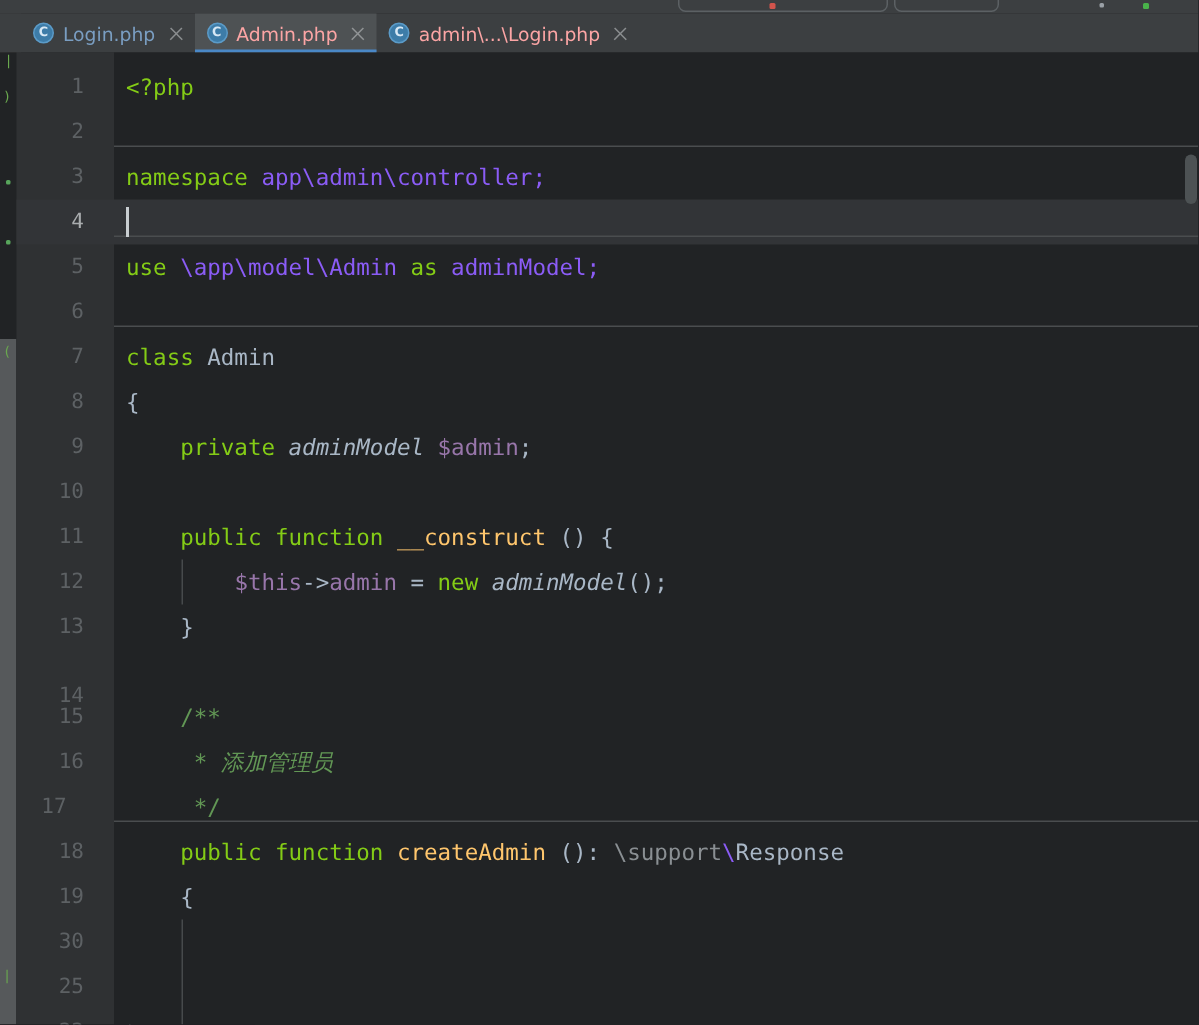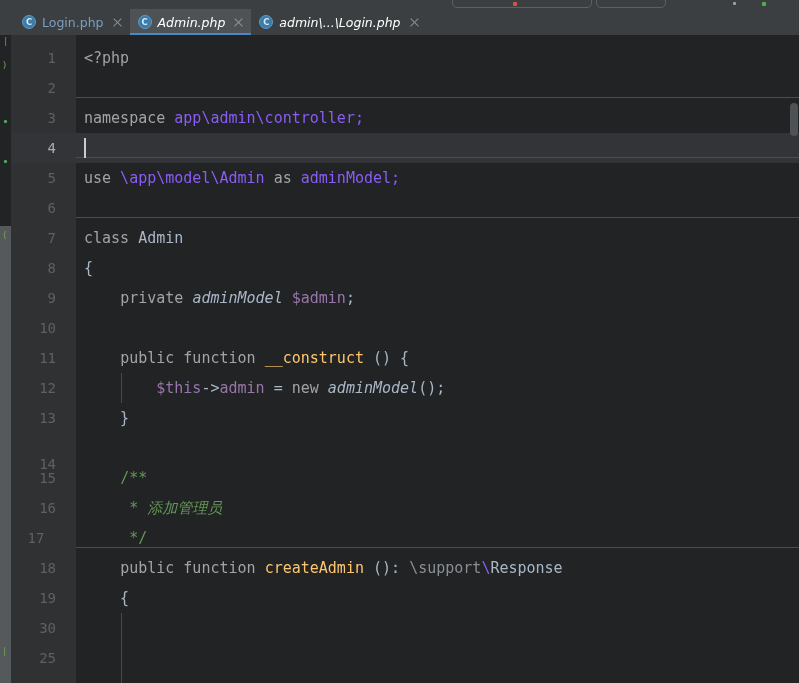--- a/index.html
+++ b/index.html
@@ -81,21 +81,21 @@
   }
   .tab.active::after {
     content: "";
     position: absolute;
     left: 0; right: 0; bottom: 0;
     height: 2px;
     background: #4a88c7;
   }
   .tab-label { white-space: nowrap; }
   .tab-label.blue { color: #7a9ec2; }
-  .tab-label.red  { color: #ffffff; font-style: italic; }
+  .tab-label.red  { color: #fca5a5; }
 
   .class-icon {
     width: 14px; height: 14px;
     border-radius: 50%;
     background: #3d7ca8;
     border: 1px solid #5b9bc8;
     box-sizing: border-box;
     display: flex;
     align-items: center;
     justify-content: center;
@@ -266,21 +266,21 @@
     left: 8px;
     height: 30px;
     line-height: 30px;
     white-space: pre;
     font-family: "DejaVu Sans Mono", monospace;
     font-size: 15px;
     color: #a9b7c6;
   }
 
   
-  .kw   { color: #a3a3a3; margin-top: 18px; }
+  .kw   { color: #84cc16; margin-top: 18px; }
   .cls  { color: #a9b7c6; }
   .meth { color: #ffc66d; }
   .var  { color: #9876aa; }
   .type { color: #a9b7c6; font-style: italic; }
   .cmt  { color: #629755; }
   .cmt-i{ color: #629755; font-style: italic; }
   .dim  { color: #8a8f93; }
   .plain{ color: #8b5cf6; }
   .punc { color: #a9b7c6; }
 

